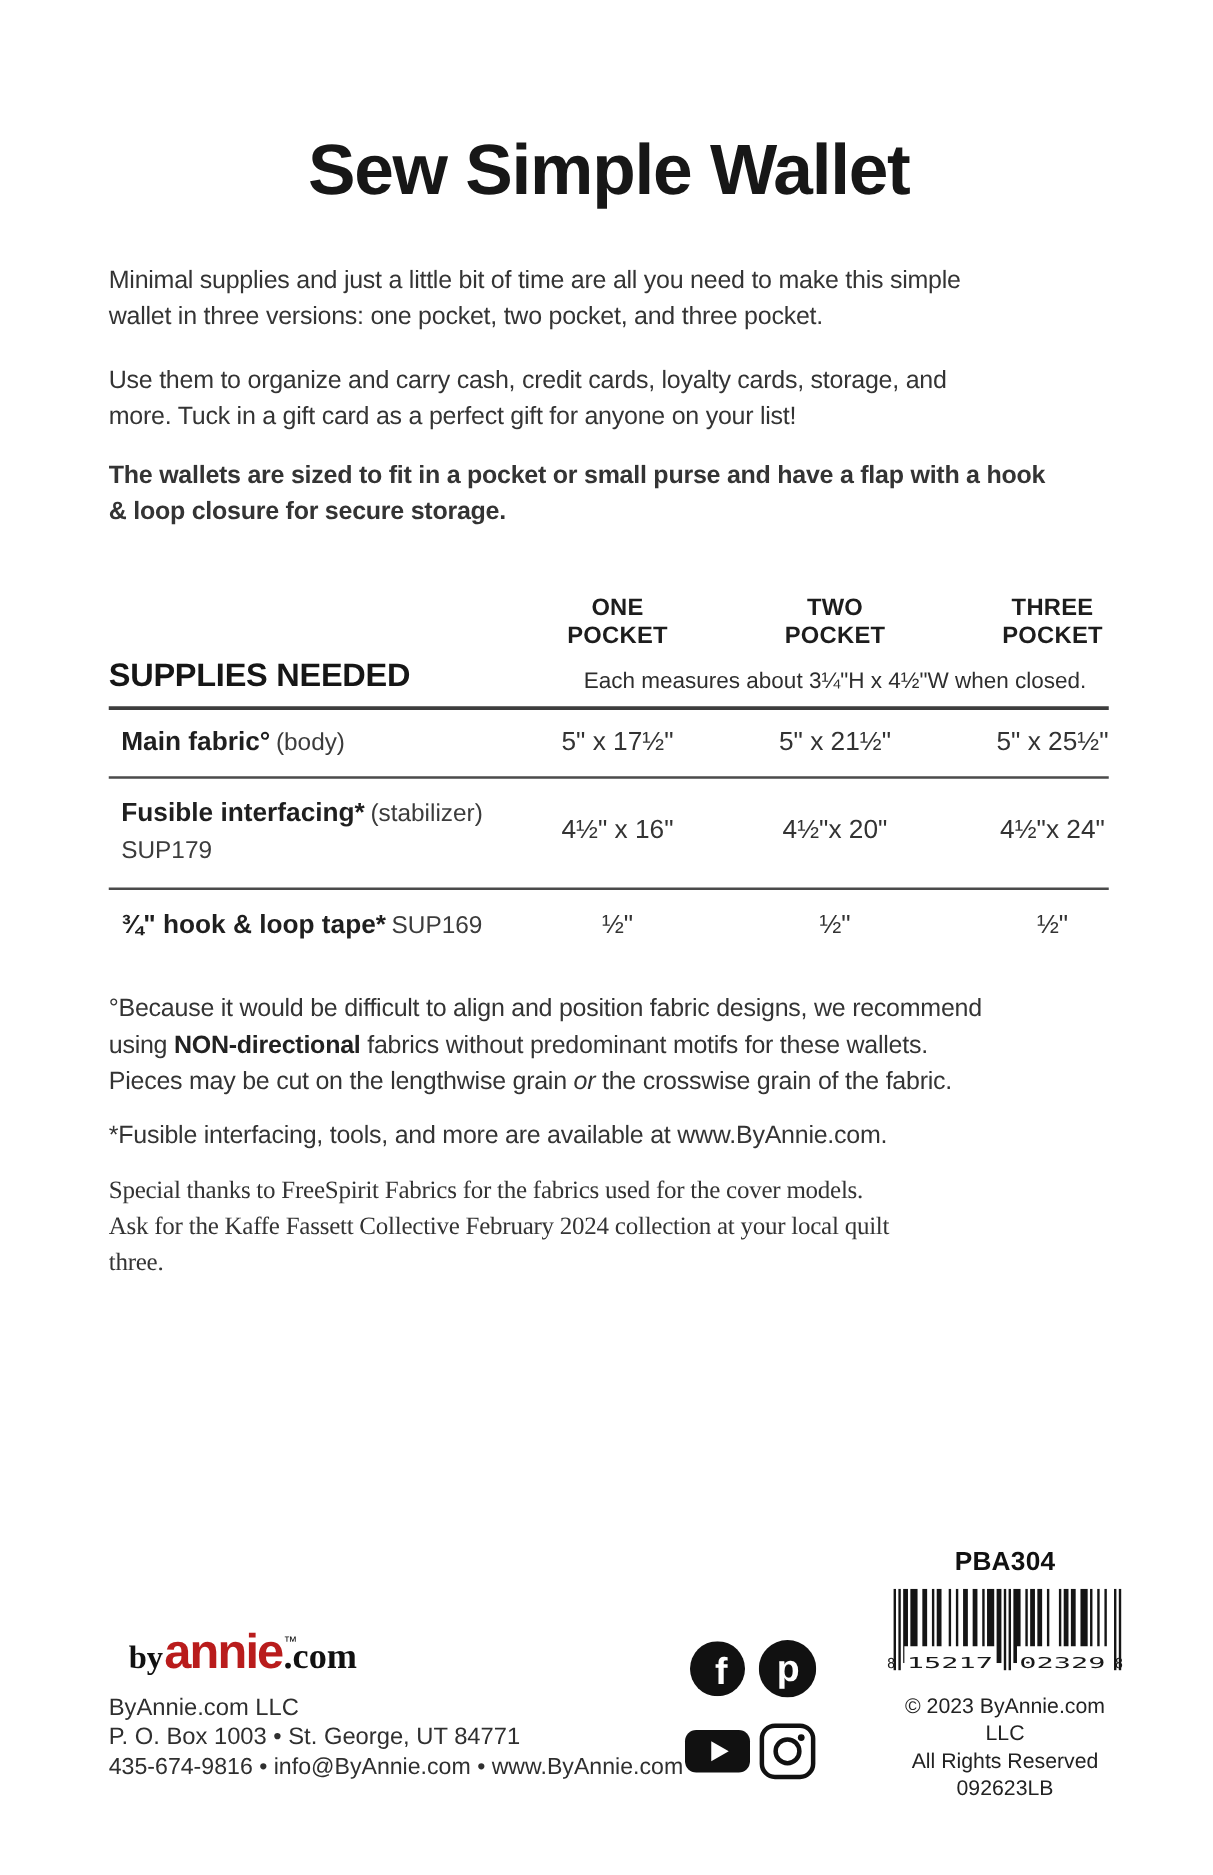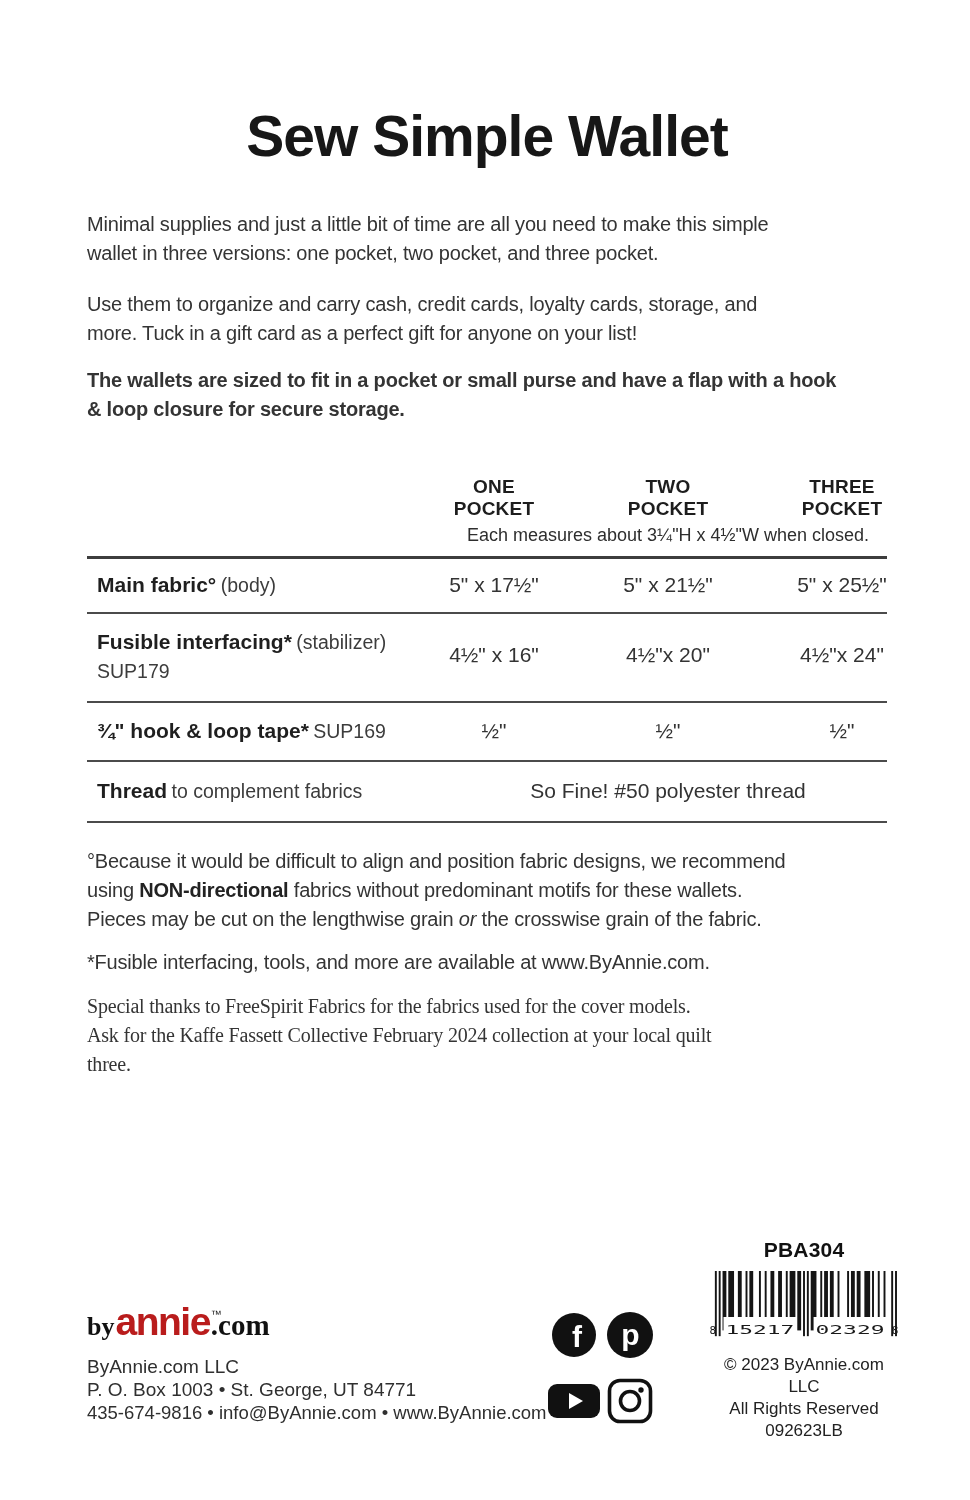--- a/index.html
+++ b/index.html
@@ -46,21 +46,21 @@
   .lb { font-weight:700; font-size:21px; color:#1f1f1f; }
   .lr { font-size:19.5px; color:#3c3c3c; }
   .sub { display:block; font-size:19.5px; color:#3c3c3c; margin-top:2px; line-height:24px; }
   .val { text-align:center; font-size:21px; color:#333333; }
   .span3 { grid-column:2/5; }
 
   .fn1 { margin-top:24px; } .fn2 { margin-top:14px; } .fn3 { margin-top:15px;font-family:Liberation Serif, serif; }
 
   
   .footer-left { position:absolute; left:87px; top:1300px; color:#2f2f2f; }
-  .logo { display:flex; align-items:baseline; height:50px; }
+  .logo { display:flex; align-items:baseline; height:50px;margin-left:16px; }
   .logo-by  { font-family:"Liberation Serif", serif; font-weight:700; font-size:26px; color:#111; }
   .logo-annie { font-family:"Liberation Sans", sans-serif; font-weight:800; font-size:39px;
                 letter-spacing:-1.5px; color:#b91c1c; margin-left:1px; }
   .logo-tm { font-size:11px; position:relative; top:-17px; margin:0 -11px 0 1px; color:#111; }
   .logo-com { font-family:"Liberation Serif", serif; font-weight:700; font-size:29px; color:#111; }
   .addr-line { font-size:19px; line-height:23px; }
   .addr-line.small { font-size:18.5px; }
   .company { margin-top:5px; }
 
   .footer-social { position:absolute; left:546px; top:1302px; display:grid;
@@ -111,20 +111,21 @@
           <span>TWO</span>
           <span>POCKET</span>
         </div>
       <div class="pocket">
           <span>THREE</span>
           <span>POCKET</span>
         </div>
     </div>
 
     <div class="grid head-bot">
+      <div class="sup-heading">SUPPLIES NEEDED</div>
       <div class="sup-note">Each measures about 3¼"H x 4½"W when closed.</div>
     </div>
 
     <div class="grid row first row1">
       <div class="label"><span class="lb">Main fabric°</span> <span class="lr">(body)</span></div>
       <div class="val">5" x 17½"</div>
       <div class="val">5" x 21½"</div>
       <div class="val">5" x 25½"</div>
     </div>
 
@@ -135,24 +136,20 @@
       <div class="val">4½"x 24"</div>
     </div>
 
     <div class="grid row row3">
       <div class="label"><span class="lb">¾" hook &amp; loop tape*</span> <span class="lr">SUP169</span></div>
       <div class="val">½"</div>
       <div class="val">½"</div>
       <div class="val">½"</div>
     </div>
 
-    <div class="grid row last row4">
-      <div class="label"><span class="lb">Thread</span> <span class="lr">to complement fabrics</span></div>
-      <div class="val span3">So Fine! #50 polyester thread</div>
-    </div>
 
   </div>
 
   <p class="body-text fn1">
       <span class="ln"><span>°Because it would be difficult to align and position fabric designs, we recommend</span></span>
       <span class="ln"><span>using </span><span class="b">NON-directional</span><span> fabrics without predominant motifs for these wallets.</span></span>
       <span class="ln"><span>Pieces may be cut on the lengthwise grain </span><span class="i">or</span><span> the crosswise grain of the fabric.</span></span>
     </p>
 
   <p class="body-text fn2">*Fusible interfacing, tools, and more are available at www.ByAnnie.com.</p>

